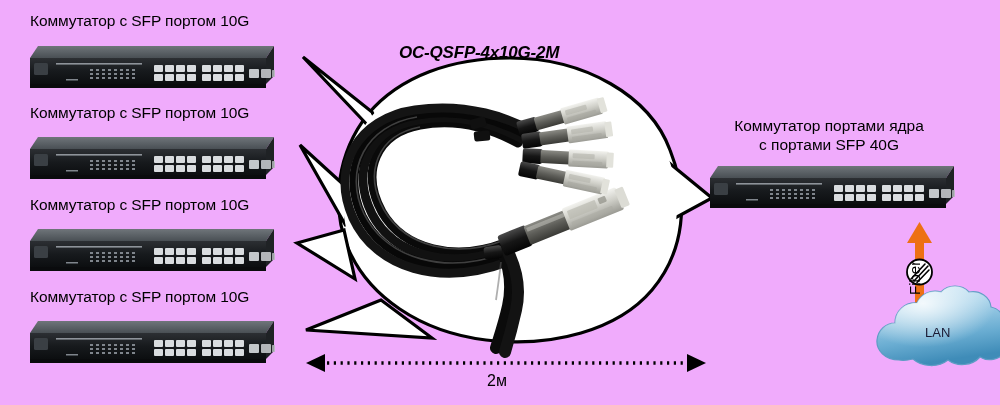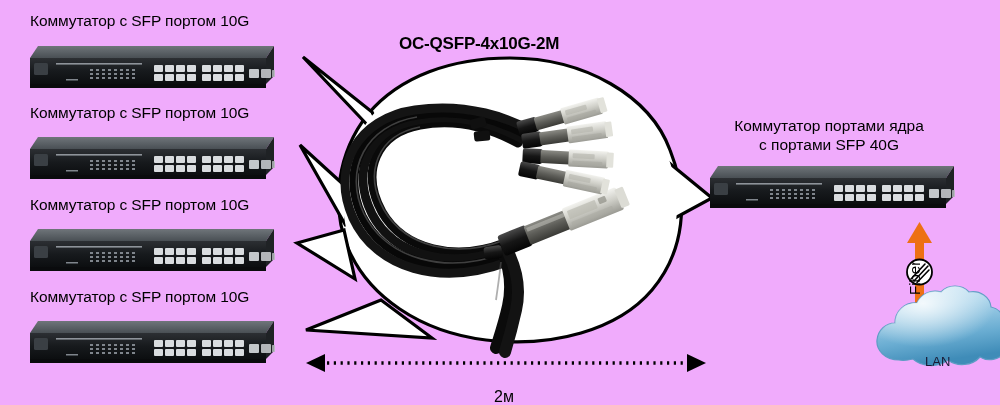--- a/index.html
+++ b/index.html
@@ -352,21 +352,21 @@
           <rect x="209" y="32" width="9" height="7" rx="1"></rect>
       </g>
       <g fill="#c3c7ca">
         <rect x="223" y="27" width="10" height="9" rx="1"></rect>
         <rect x="235" y="27" width="10" height="9" rx="1" opacity="0.9"></rect>
       </g>
       <rect x="246" y="28" width="3" height="7" rx="0.5" fill="#b4b8bb" opacity="0.85"></rect>
     </svg>
   </div>
 
-  <div class="cable-title" style="left:399px; top:34px;">OC-QSFP-4x10G-2M</div>
+  <div class="cable-title" style="left:399px; top:43px;font-style:italic;">OC-QSFP-4x10G-2M</div>
 
   <div class="layer">
     <svg viewBox="0 0 1000 405" width="1000" height="405" xmlns="http://www.w3.org/2000/svg">
       <g fill="#ffffff" stroke="#000000" stroke-width="3.2" stroke-linejoin="miter" stroke-linecap="butt">
         <path d="
           M 510,58
           C 585,58 650,96 670,150
           C 690,200 684,252 652,290
           C 618,330 552,348 486,340
           C 420,332 368,296 348,248
@@ -621,27 +621,27 @@
           C 1010,333 1011,344 1005,352
           C 999,360 988,362 980,357
           C 972,366 957,367 948,360
           C 938,368 922,367 913,359
           C 909,360 904,361 899,360
           Z" fill="url(#cloudhl)"></path>
       </g>
     </svg>
   </div>
 
-  <div class="lan-label" style="left:925px; top:325px;margin-top:29px;">LAN</div>
+  <div class="lan-label" style="left:925px; top:325px;">LAN</div>
 
   <div class="layer">
     <svg viewBox="0 0 1000 405" width="1000" height="405" xmlns="http://www.w3.org/2000/svg">
       <g>
         <polygon points="306,363 325,354 325,372" fill="#000000"></polygon>
         <polygon points="706,363 687,354 687,372" fill="#000000"></polygon>
         <line x1="327" y1="363" x2="685" y2="363" stroke="#000000" stroke-width="3.4" stroke-dasharray="2.2 4.6" stroke-linecap="butt"></line>
       </g>
     </svg>
   </div>
 
-  <div class="dim-label" style="left:487px; top:388px;margin-left:7px;">2м</div>
+  <div class="dim-label" style="left:487px; top:372px;">2м</div>
 
 </div>
 
 </body></html>

